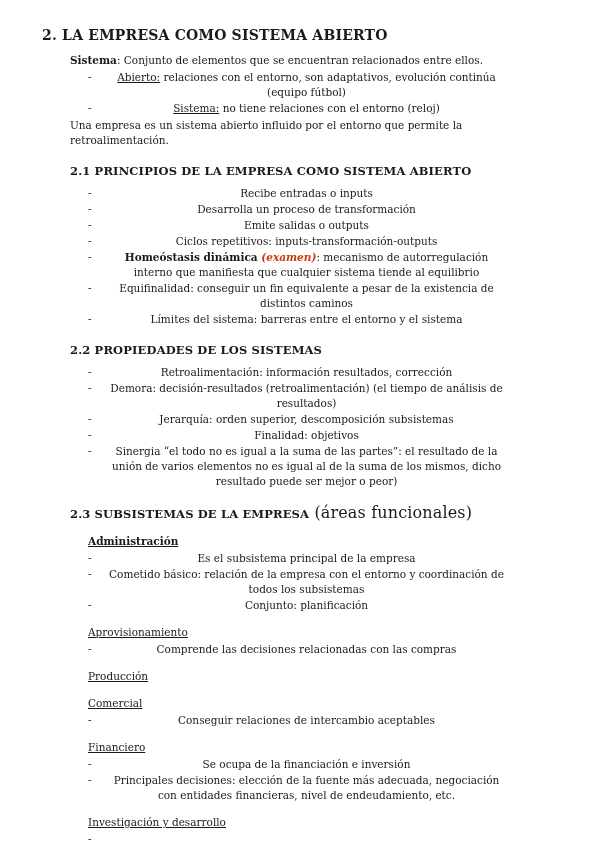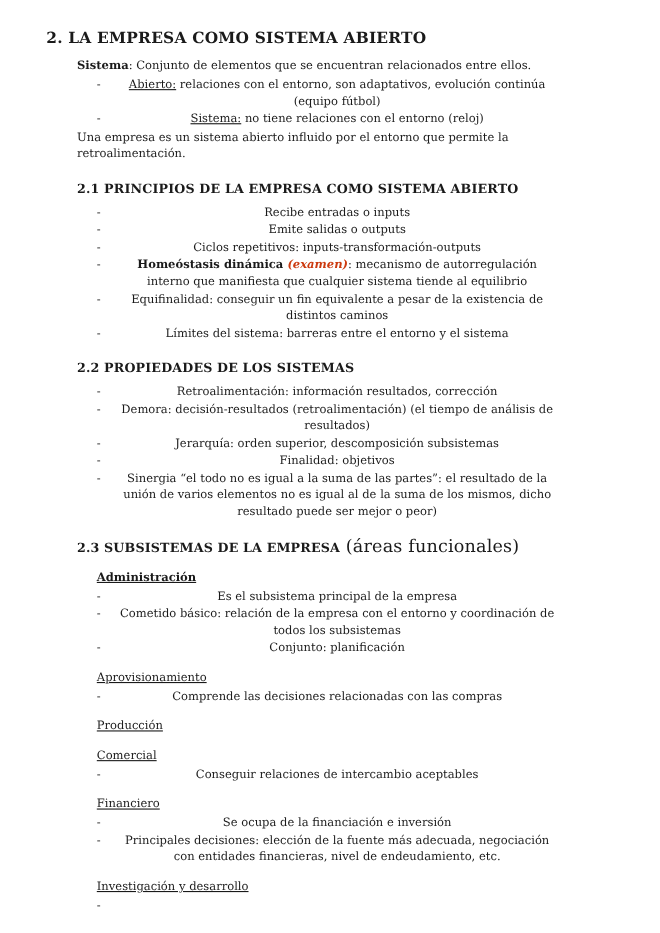--- a/index.html
+++ b/index.html
@@ -82,20 +82,21 @@
     <p><span class="b">Sistema</span><span>: Conjunto de elementos que se encuentran relacionados entre ellos.</span></p>
     <ul class="dash-list">
       <li><span class="u">Abierto:</span><span> relaciones con el entorno, son adaptativos, evolución continúa (equipo fútbol)</span></li>
       <li><span class="u">Sistema:</span><span> no tiene relaciones con el entorno (reloj)</span></li>
     </ul>
     <p class="closing">Una empresa es un sistema abierto influido por el entorno que permite la retroalimentación.</p>
 
     <h2 class="section-heading">2.1 PRINCIPIOS DE LA EMPRESA COMO SISTEMA ABIERTO</h2>
     <ul class="dash-list">
       <li><span>Recibe entradas o inputs</span></li>
+      <li><span>Desarrolla un proceso de transformación</span></li>
       <li><span>Emite salidas o outputs</span></li>
       <li><span>Ciclos repetitivos: inputs-transformación-outputs</span></li>
       <li><span class="b">Homeóstasis dinámica </span><span class="examen">(examen)</span><span>: mecanismo de autorregulación interno que manifiesta que cualquier sistema tiende al equilibrio</span></li>
       <li><span>Equifinalidad: conseguir un fin equivalente a pesar de la existencia de distintos caminos</span></li>
       <li><span>Límites del sistema: barreras entre el entorno y el sistema</span></li>
     </ul>
 
     <h2 class="section-heading">2.2 PROPIEDADES DE LOS SISTEMAS</h2>
     <ul class="dash-list">
       <li><span>Retroalimentación: información resultados, corrección</span></li>

